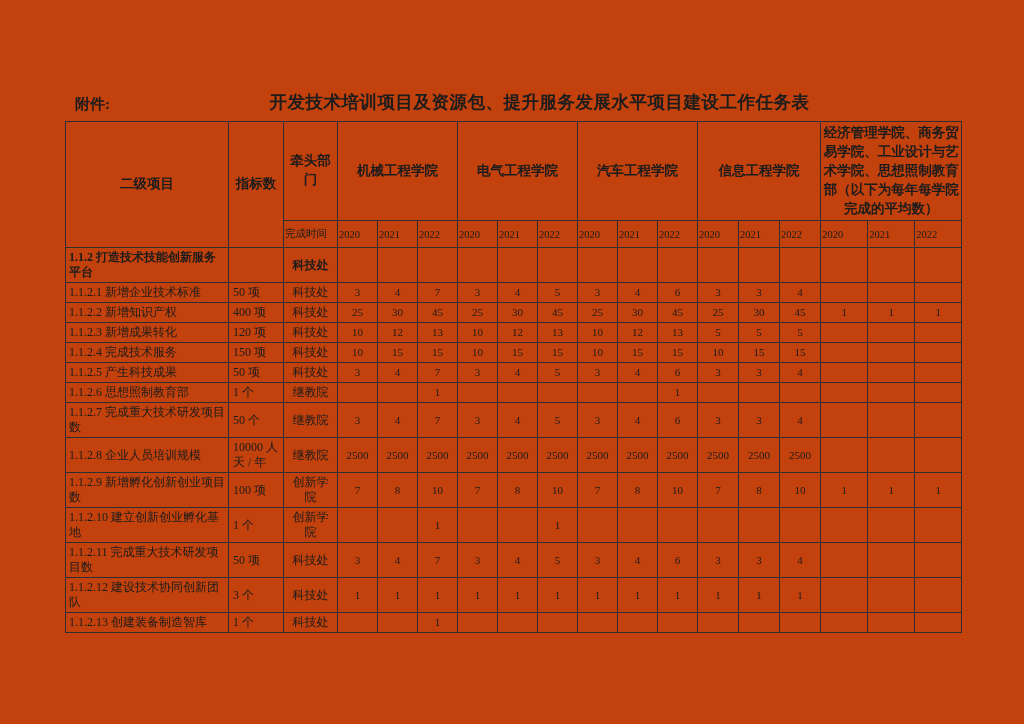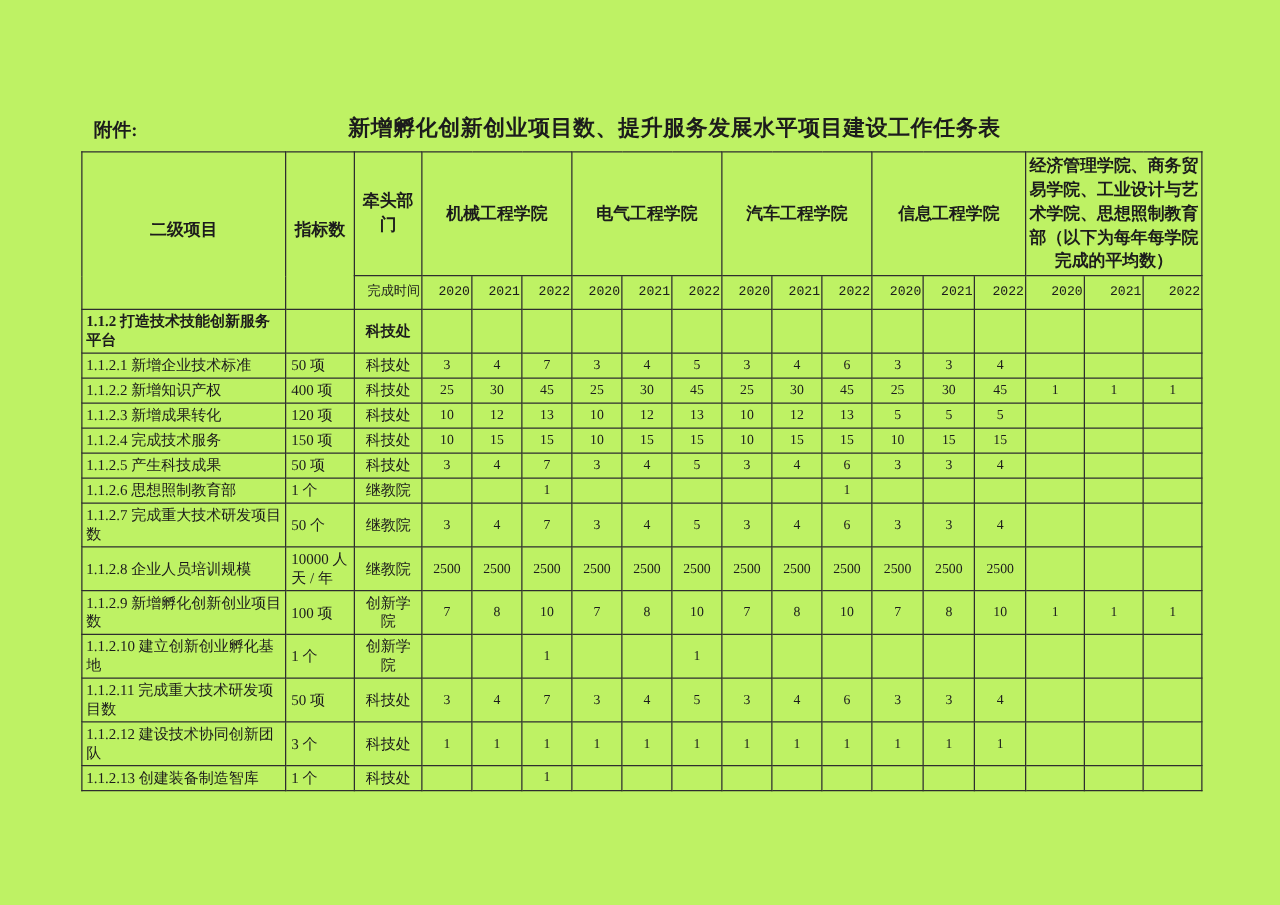--- a/index.html
+++ b/index.html
@@ -6,21 +6,21 @@
   html, body { margin: 0; padding: 0; }
   body {
     width: 1024px; height: 724px;
     background: #f6f6f6;
     font-family: "Liberation Serif", "DejaVu Serif", serif;
     color: #1c1c1c;
   }
   .page {
     position: relative;
     width: 1024px; height: 724px;
-    background: #bef264;
+    background: #c2410c;
     overflow: hidden;
   }
   .title-row {
     display: flex;
     align-items: flex-end;
     padding-top: 90px;
   }
   .attachment {
     margin-left: 75px;
     font-size: 15px;
@@ -59,23 +59,22 @@
     font-size: 11px;
     text-align: left;
     padding: 2px 4px;
     line-height: 1.45;
     margin-top: 11px;
   }
   thead tr.hdr-years th {
     height: 27px;
     font-weight: normal;
     font-size: 10.5px;
-    text-align: right;
+    text-align: left;
     padding: 1px;
-    font-family: Liberation Mono, monospace;
   }
   thead th.th-time {
     font-size: 10.5px;
     font-weight: normal;
     padding: 1px 11px;
     line-height: 1.2;
   }
   tbody td {
     font-size: 11px;
     text-align: center;
@@ -106,21 +105,21 @@
     font-size: 12px;
   }
 </style>
 </head>
 <body>
 
 <div class="page">
 
   <div class="title-row">
     <span class="attachment">附件:</span>
-    <h1 class="doc-title">新增孵化创新创业项目数、提升服务发展水平项目建设工作任务表</h1>
+    <h1 class="doc-title">开发技术培训项目及资源包、提升服务发展水平项目建设工作任务表</h1>
   </div>
 
   <table class="task-table">
     <colgroup>
       <col style="width:163px">
       <col style="width:55px">
       <col style="width:54px">
       <col style="width:40px">
         <col style="width:40px">
         <col style="width:40px">

